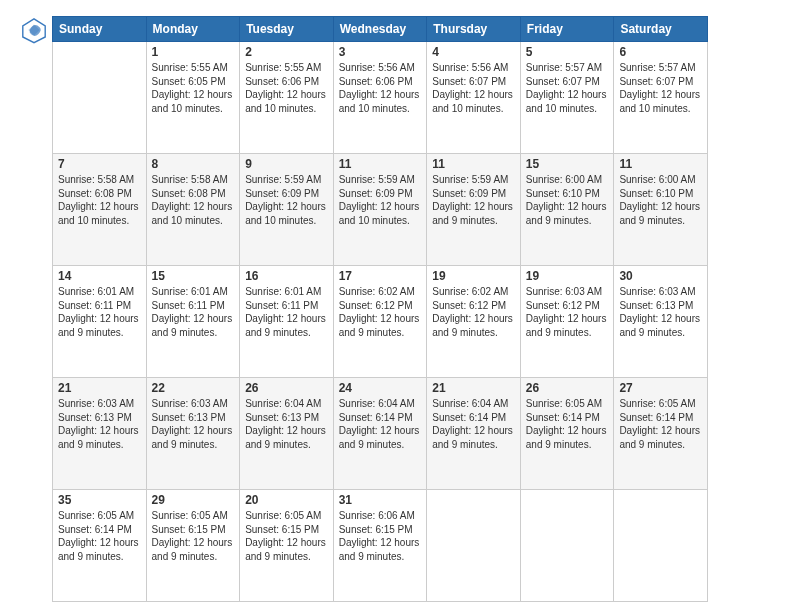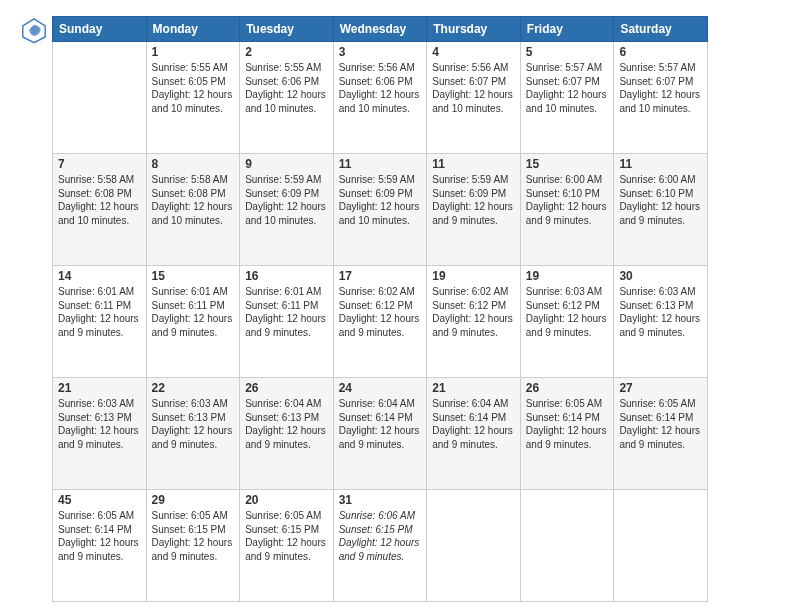--- a/index.html
+++ b/index.html
@@ -330,21 +330,21 @@
           <td>
             <span class="day-num">27</span>
             <div class="day-info" style="white-space: pre-line;">Sunrise: 6:05 AM
 Sunset: 6:14 PM
 Daylight: 12 hours
 and 9 minutes.</div>
           </td>
         </tr>
         <tr>
           <td>
-            <span class="day-num">45</span>
+            <span class="day-num">35</span>
             <div class="day-info" style="white-space: pre-line;">Sunrise: 6:05 AM
 Sunset: 6:14 PM
 Daylight: 12 hours
 and 9 minutes.</div>
           </td>
           <td>
             <span class="day-num">29</span>
             <div class="day-info" style="white-space: pre-line;">Sunrise: 6:05 AM
 Sunset: 6:15 PM
 Daylight: 12 hours
@@ -352,21 +352,21 @@
           </td>
           <td>
             <span class="day-num">20</span>
             <div class="day-info" style="white-space: pre-line;">Sunrise: 6:05 AM
 Sunset: 6:15 PM
 Daylight: 12 hours
 and 9 minutes.</div>
           </td>
           <td>
             <span class="day-num">31</span>
-            <div class="day-info" style="white-space: pre-line; font-style: italic;">Sunrise: 6:06 AM
+            <div class="day-info" style="white-space: pre-line;">Sunrise: 6:06 AM
 Sunset: 6:15 PM
 Daylight: 12 hours
 and 9 minutes.</div>
           </td>
           <td class="empty-cell"></td>
           <td class="empty-cell"></td>
           <td class="empty-cell"></td>
         </tr>
       </tbody>
   </table>

